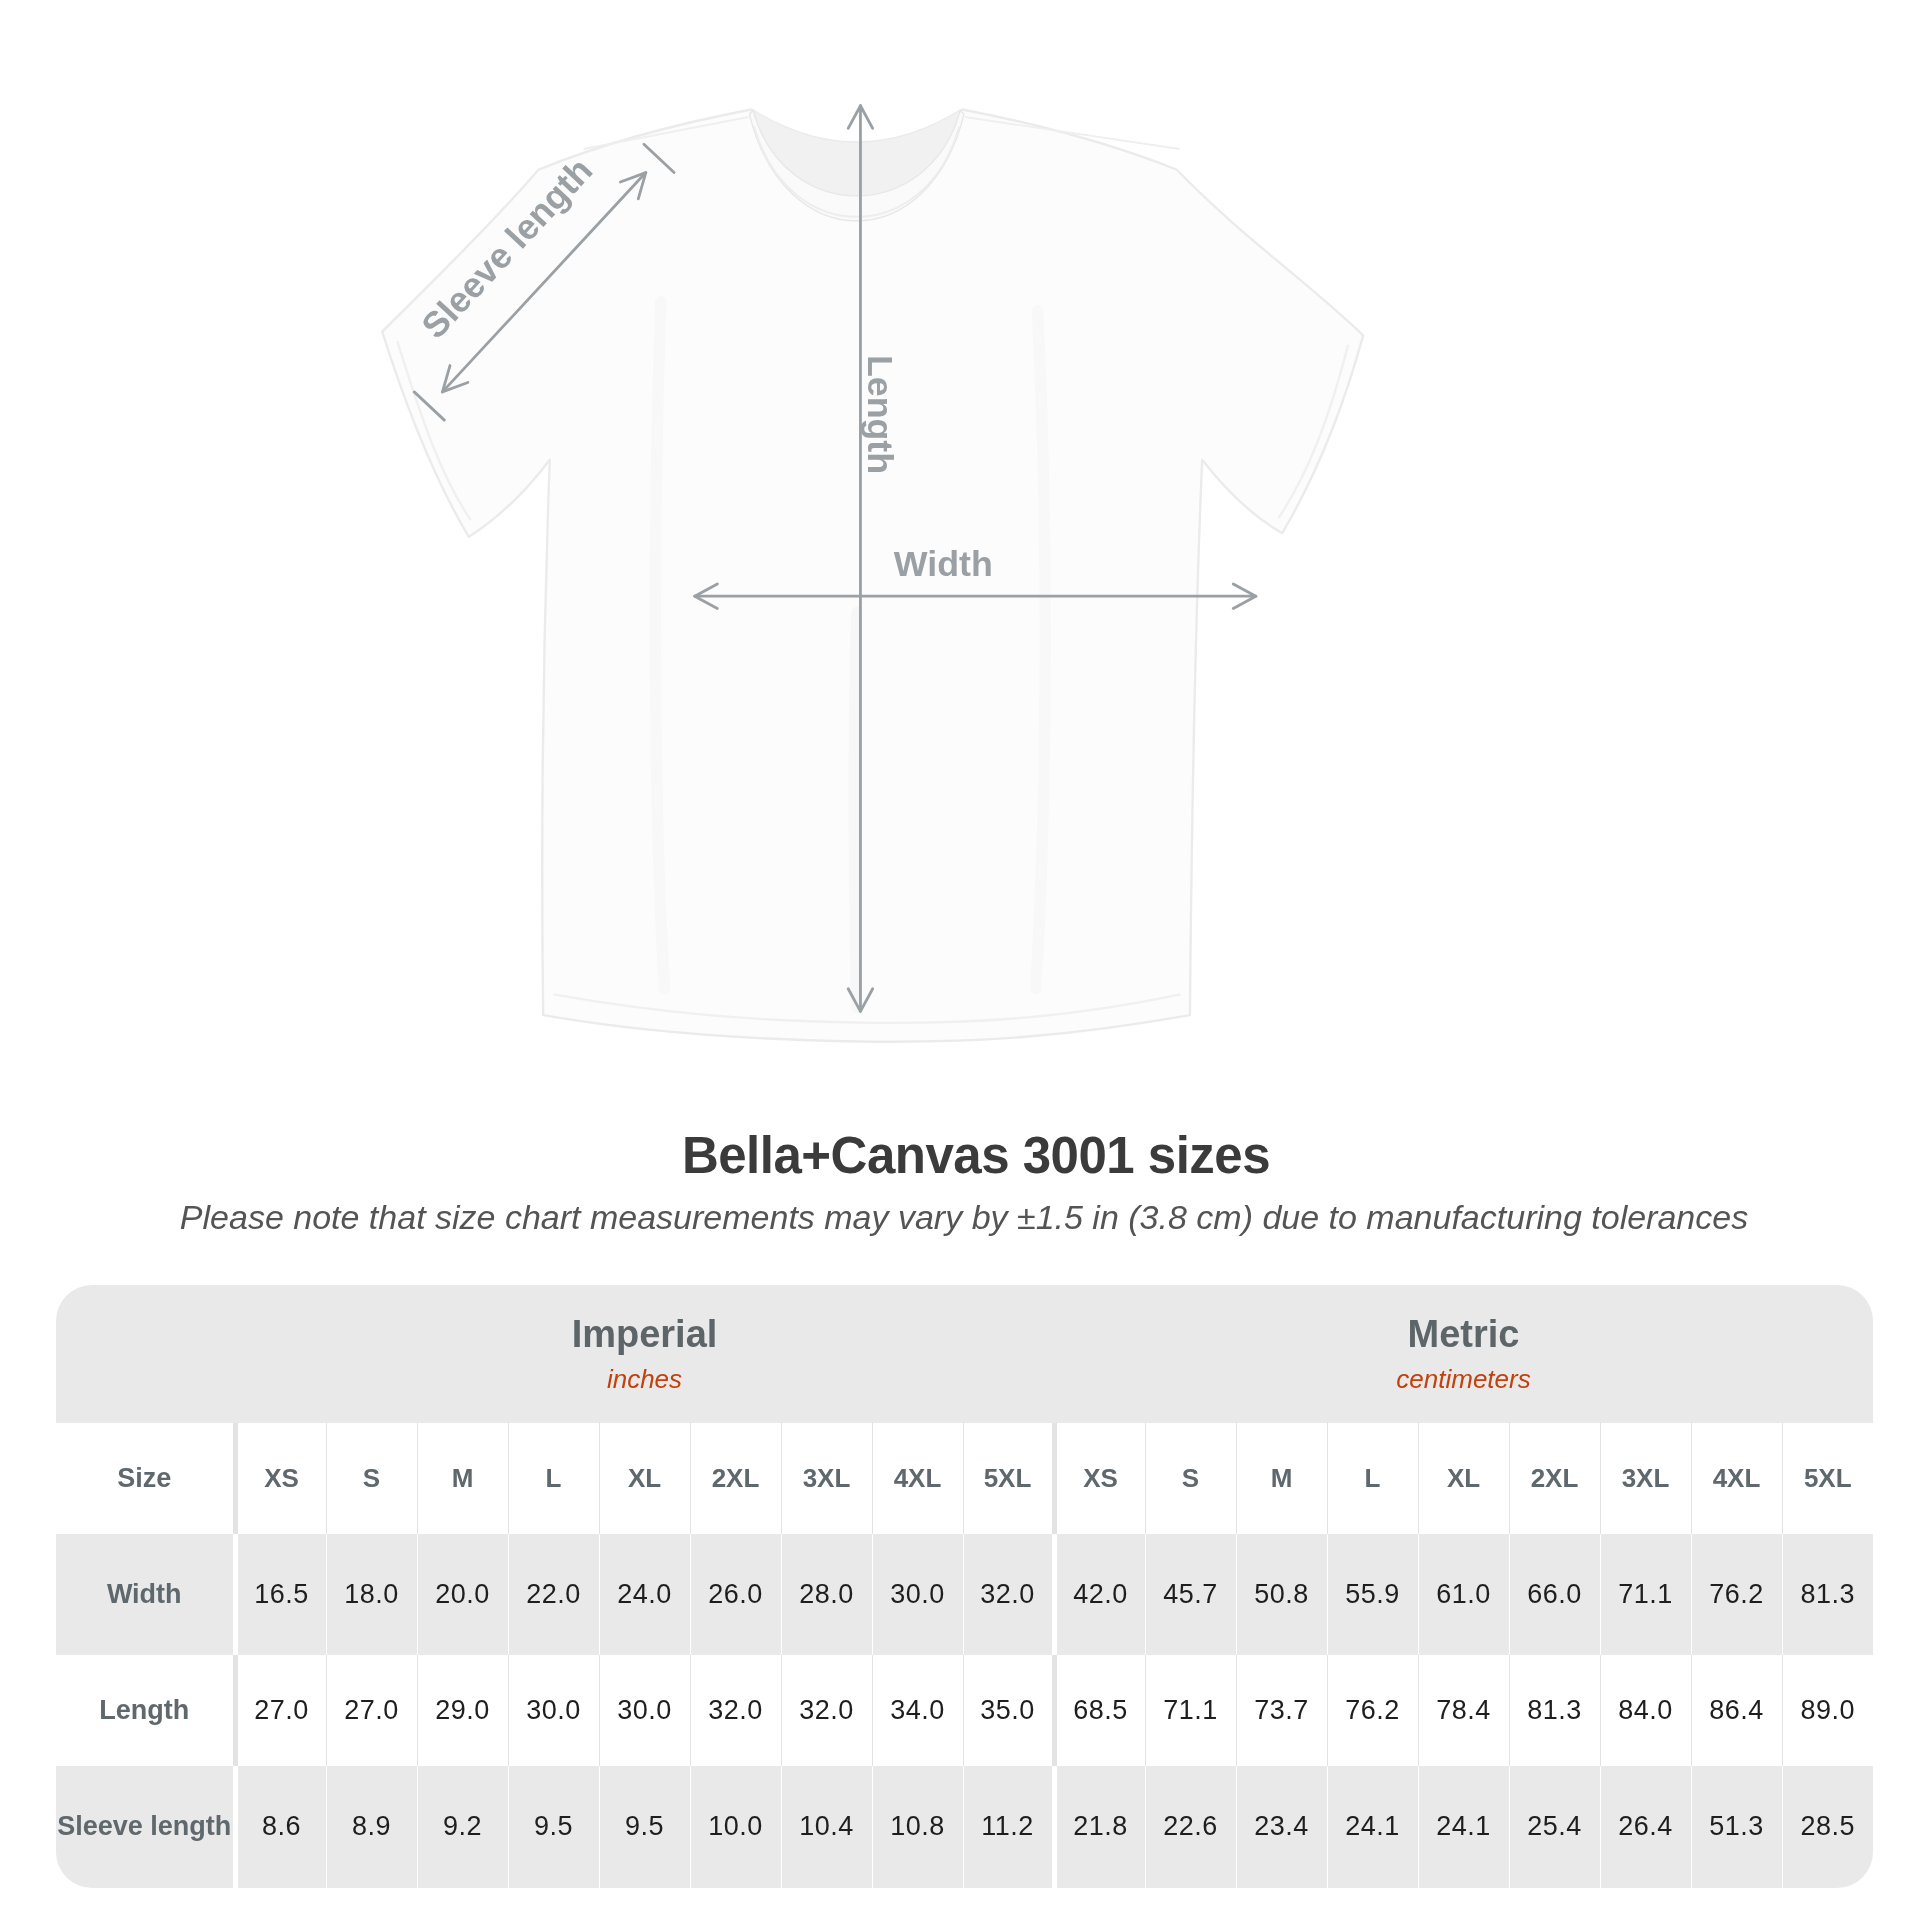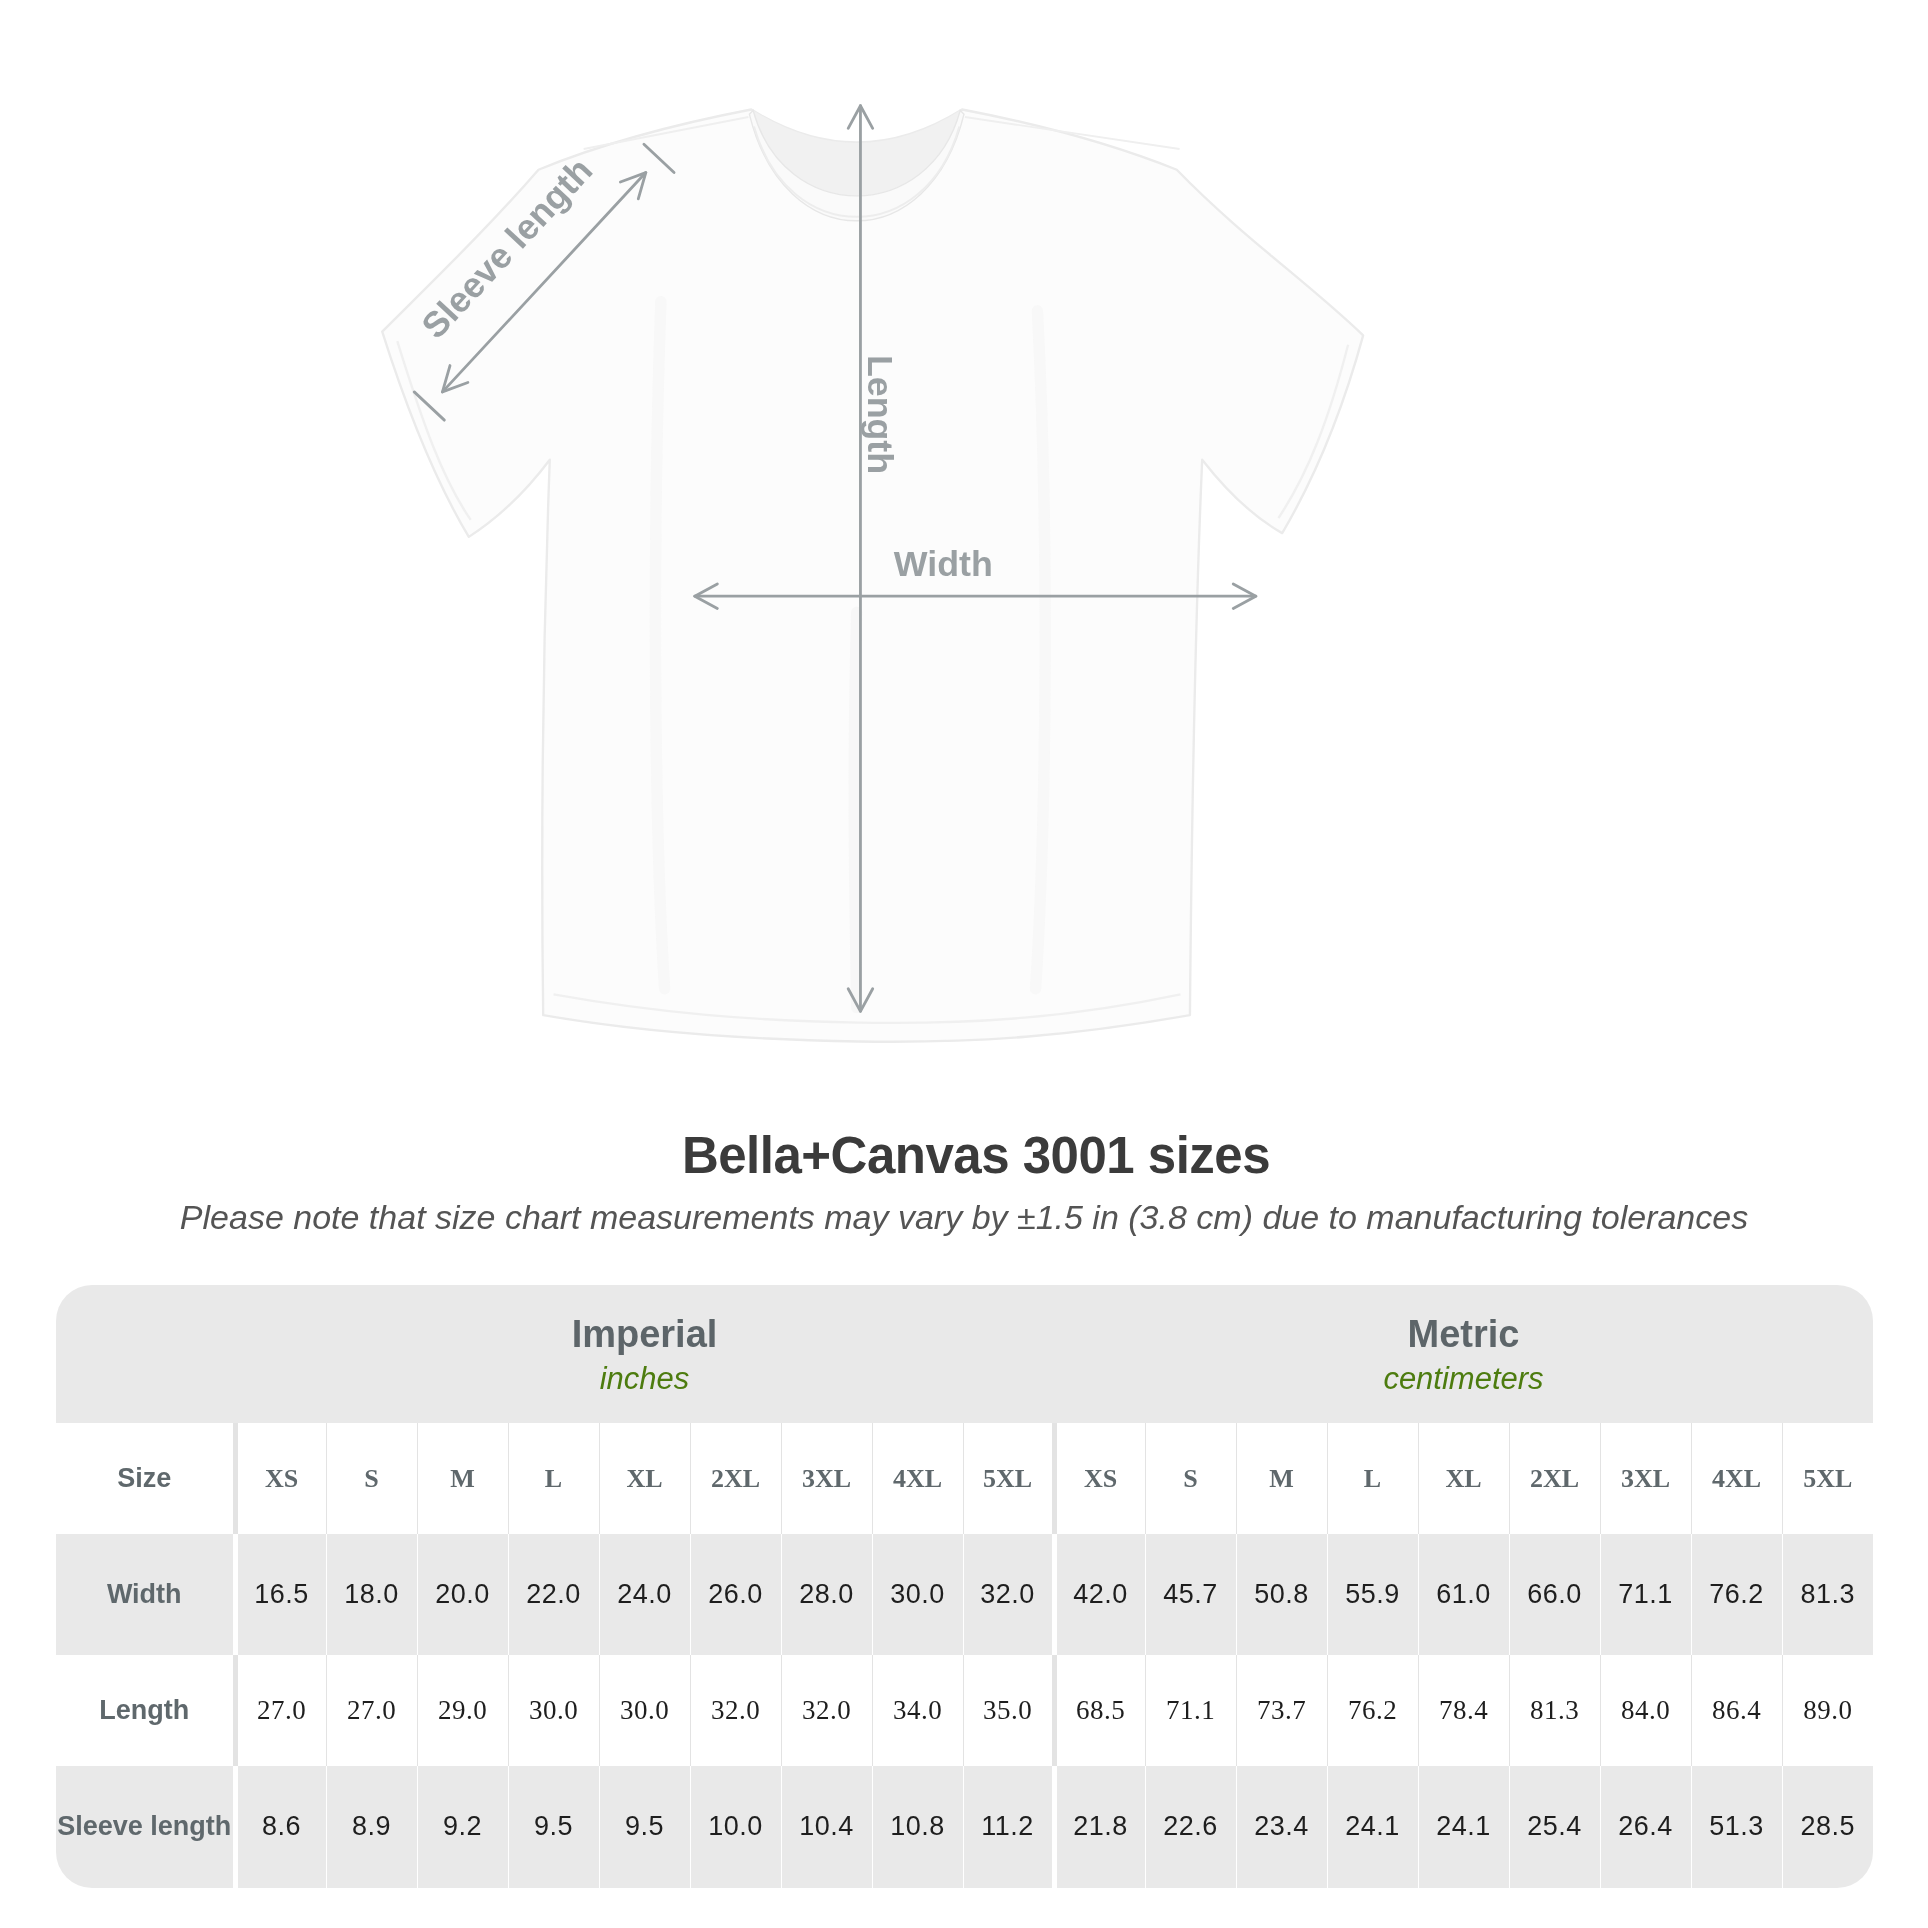--- a/index.html
+++ b/index.html
@@ -30,35 +30,35 @@
   tr.band-row { height:138px; }
   tr.size-row { height:111px; }
   tr.row-a { height:120px; }
   tr.row-b { height:111px; }
   tr.row-c { height:122px; }
 
   td, th { padding:0; vertical-align:middle; }
 
   .band { background:var(--band-gray,#e9e9e9); text-align:center; }
   .band .g-label { font-size:38px; font-weight:bold; color:#5d6569; line-height:43px; }
-  .band .g-sub   { font-size:31px; font-style:italic; color:#4d7c0f; line-height:32px; margin-top:7.5px; }
+  .band .g-sub   { font-size:26px; font-style:italic; color:#c2410c; line-height:32px; margin-top:7.5px; }
 
   th.rowlabel {
     background:transparent; text-align:center;
     font-size:27px; font-weight:bold; color:var(--label-text,#5f686c);
   }
   td.size-h {
     text-align:center; font-size:26px; font-weight:bold; color:var(--label-text,#5f686c);
   }
   td.val {
     text-align:center; font-size:27px; font-weight:400; color:var(--number-text,#1e1e1e);
     letter-spacing:0.5px;
   }
 
-  tr.white-row td.size-h, tr.white-row td.val { border-left:1.9px solid #e3e3e3;font-family:Liberation Serif, serif; }
+  tr.white-row td.size-h, tr.white-row td.val { border-left:1.9px solid #e3e3e3; }
   tr.gray-row  { background:var(--row-gray,#e9e9e9); }
   tr.gray-row td.val { border-left:1.9px solid #ffffff; }
   tr.white-row td.thick { border-left-width:5.6px; }
   tr.gray-row  td.thick { border-left-width:5.6px; }
 </style>
 </head>
 <body>
 
 <div id="canvas">
 

